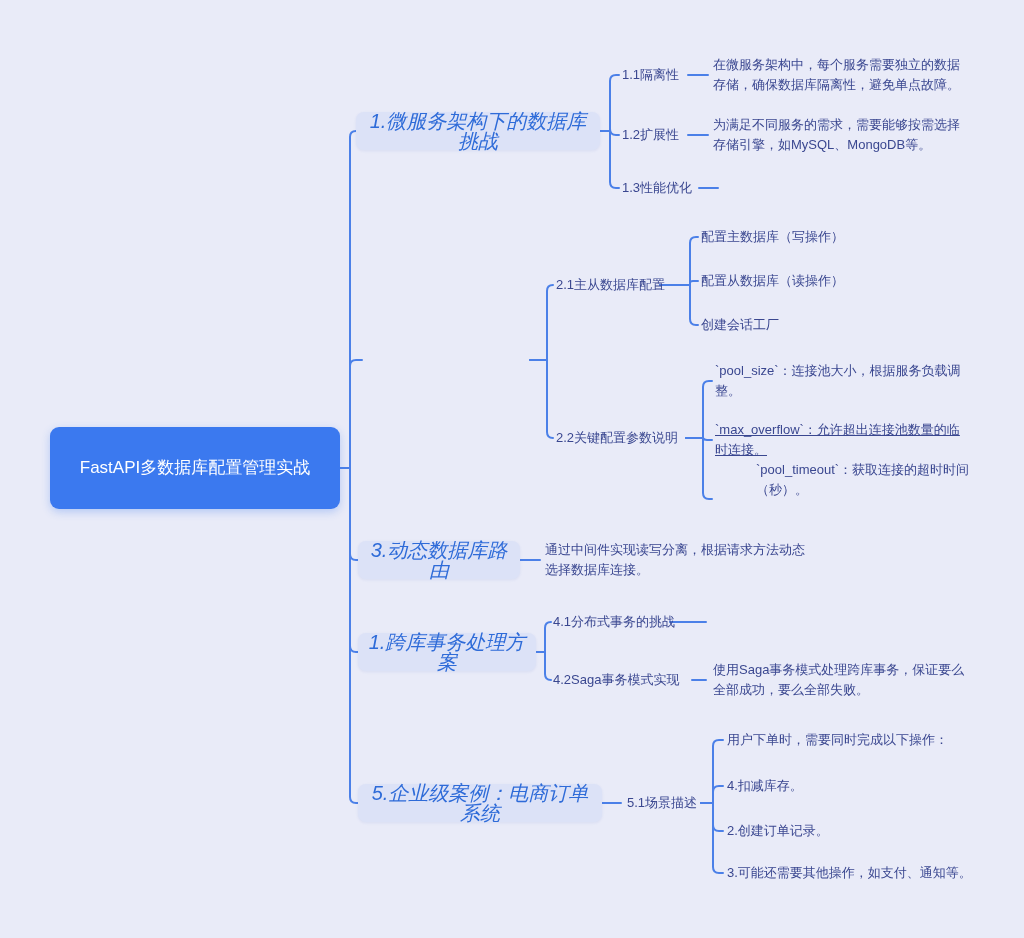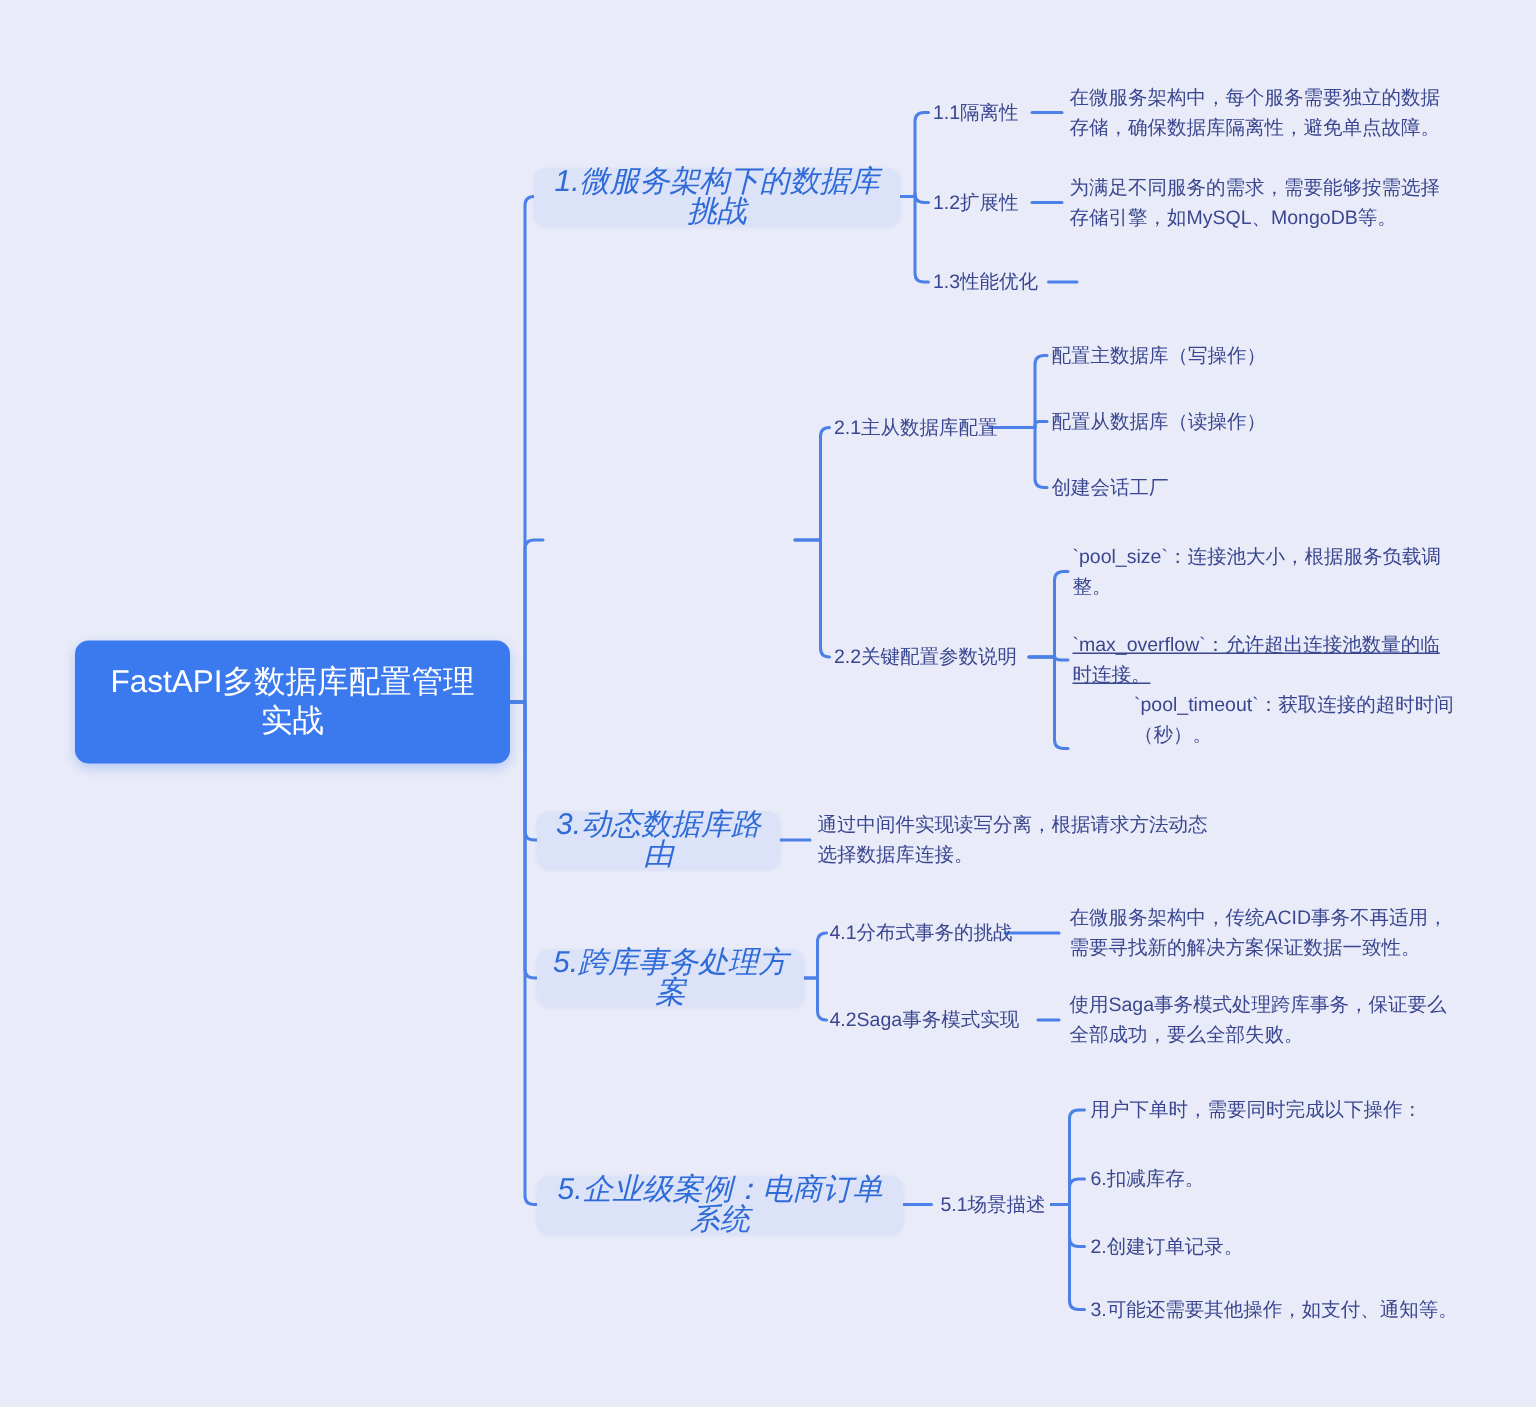--- a/index.html
+++ b/index.html
@@ -36,21 +36,21 @@
     fill:none;
     stroke-linecap:round;
     stroke-linejoin:round;
   }
   .node{position:absolute;z-index:2;}
   .root-node{
     display:flex;align-items:center;justify-content:center;
     text-align:center;
     background:var(--root_bg,#3b79ef);
     color:var(--root_text,#ffffff);
-    font-size:21px;
+    font-size:17px;
     line-height:26px;
     font-weight:500;
     border-radius:9px;
     padding:8px 20px;
     box-shadow:0 3px 8px rgba(59,121,239,0.30);
   }
   .branch-node{
     display:flex;align-items:center;justify-content:center;
     text-align:center;
     background:var(--branch_bg,#dce2f7);
@@ -111,44 +111,43 @@
     <path class="edge" d="M701,803 H713 V746 Q713,740 719,740 H723"></path>
     <path class="edge" d="M701,803 H713 V792 Q713,786 719,786 H723"></path>
     <path class="edge" d="M701,803 H713 V825 Q713,831 719,831 H723"></path>
     <path class="edge" d="M701,803 H713 V867 Q713,873 719,873 H723"></path>
   </svg>
 
   <div class="node root-node" style="left:50px;top:427px;width:290px;height:82px;">FastAPI多数据库配置管理实战</div>
 
   <div class="node branch-node" style="left:356px;top:112px;width:244px;height:38px;">1.微服务架构下的数据库挑战</div>
   <div class="node branch-node" style="left:358px;top:541px;width:162px;height:38px;">3.动态数据库路由</div>
-  <div class="node branch-node" style="left:358px;top:633px;width:178px;height:38px;">5.跨库事务处理方案</div>
+  <div class="node branch-node" style="left:358px;top:633px;width:178px;height:38px;">1.跨库事务处理方案</div>
   <div class="node branch-node" style="left:358px;top:784px;width:244px;height:38px;">5.企业级案例：电商订单系统</div>
 
   <div class="node leaf" style="left:622px;top:65px;">1.1隔离性</div>
   <div class="node leaf" style="left:713px;top:55px;width:254px;">在微服务架构中，每个服务需要独立的数据存储，确保数据库隔离性，避免单点故障。</div>
   <div class="node leaf" style="left:622px;top:125px;">1.2扩展性</div>
   <div class="node leaf" style="left:713px;top:115px;width:254px;">为满足不同服务的需求，需要能够按需选择存储引擎，如MySQL、MongoDB等。</div>
   <div class="node leaf" style="left:622px;top:178px;">1.3性能优化</div>
 
   <div class="node leaf" style="left:556px;top:275px;">2.1主从数据库配置</div>
   <div class="node leaf" style="left:701px;top:227px;">配置主数据库（写操作）</div>
   <div class="node leaf" style="left:701px;top:271px;">配置从数据库（读操作）</div>
   <div class="node leaf" style="left:701px;top:315px;">创建会话工厂</div>
   <div class="node leaf" style="left:556px;top:428px;">2.2关键配置参数说明</div>
   <div class="node leaf" style="left:715px;top:361px;width:252px;">`pool_size`：连接池大小，根据服务负载调整。</div>
   <div class="node leaf" style="left:715px;top:420px;width:252px;text-decoration:underline;">`max_overflow`：允许超出连接池数量的临时连接。</div>
   <div class="node leaf" style="left:715px;top:460px;width:252px;margin-left:41px;">`pool_timeout`：获取连接的超时时间（秒）。</div>
 
   <div class="node leaf" style="left:545px;top:540px;width:268px;">通过中间件实现读写分离，根据请求方法动态选择数据库连接。</div>
 
   <div class="node leaf" style="left:553px;top:612px;">4.1分布式事务的挑战</div>
-  <div class="node leaf" style="left:713px;top:602px;width:254px;">在微服务架构中，传统ACID事务不再适用，需要寻找新的解决方案保证数据一致性。</div>
   <div class="node leaf" style="left:553px;top:670px;">4.2Saga事务模式实现</div>
   <div class="node leaf" style="left:713px;top:660px;width:254px;">使用Saga事务模式处理跨库事务，保证要么全部成功，要么全部失败。</div>
 
   <div class="node leaf" style="left:627px;top:793px;">5.1场景描述</div>
   <div class="node leaf" style="left:727px;top:730px;">用户下单时，需要同时完成以下操作：</div>
-  <div class="node leaf" style="left:727px;top:776px;">6.扣减库存。</div>
+  <div class="node leaf" style="left:727px;top:776px;">4.扣减库存。</div>
   <div class="node leaf" style="left:727px;top:821px;">2.创建订单记录。</div>
   <div class="node leaf" style="left:727px;top:863px;">3.可能还需要其他操作，如支付、通知等。</div>
 
 </div>
 
 </body></html>

